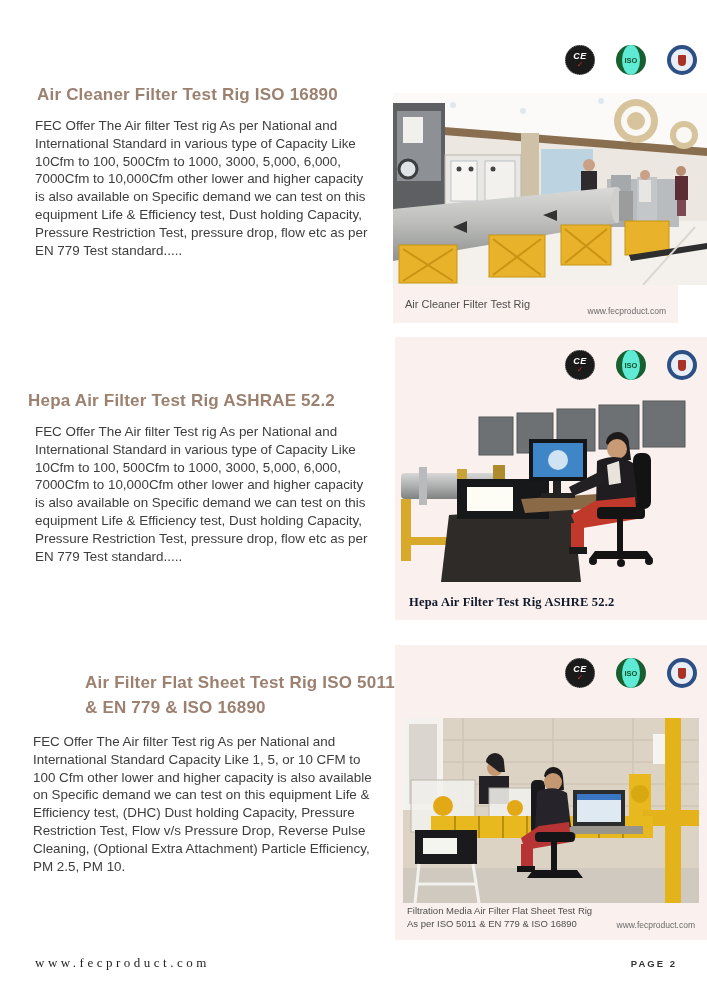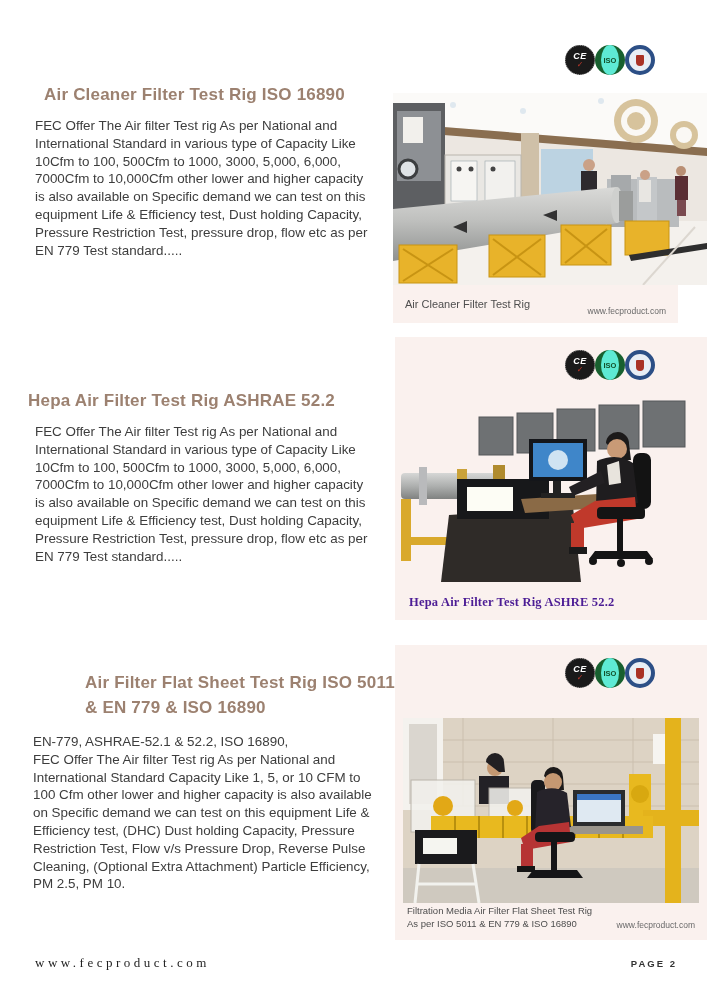--- a/index.html
+++ b/index.html
@@ -10,21 +10,21 @@
   
   .sec-heading{
     position:absolute;margin:0;font-weight:700;font-size:17px;line-height:25px;
     color:#9c8170;white-space:nowrap;letter-spacing:.2px;
   }
   .sec-body{
     position:absolute;margin:0;font-size:13.4px;line-height:17.8px;color:#3d3d3d;
   }
   .bold-lead{font-weight:700;color:#2e2e2e;}
   
-  .badges{position:absolute;display:flex;gap:0;}
+  .badges{position:absolute;display:flex;gap:21px;}
   .badge{width:30px;height:30px;border-radius:50%;box-sizing:border-box;
     display:flex;flex-direction:column;align-items:center;justify-content:center;flex:0 0 auto;}
   .badge.ce{background:#1a1a1a;border:1.5px dotted #7d7d7d;}
   .ce-t{color:#fff;font-size:9px;font-weight:700;font-style:italic;line-height:9px;letter-spacing:.5px;}
   .ce-c{color:#c0392b;font-size:8px;line-height:7px;}
   .badge.iso{background:#18602f;}
   .iso-t{background:#5eead4;border-radius:50%;width:18px;height:34px;display:flex;
     align-items:center;justify-content:center;color:#14502a;font-size:7.5px;font-weight:700;}
   .badge.emblem{background:#e9eef5;border:4px solid #2c4f86;}
   .emb{width:8px;height:11px;background:#a93226;border-radius:1px 1px 4px 4px;}
@@ -33,21 +33,21 @@
   .panel{position:absolute;background:#faf1ee;}
   .caption-strip{
     position:absolute;left:393px;width:285px;height:38px;background:#faf1ee;
     display:flex;align-items:center;justify-content:space-between;box-sizing:border-box;
     padding:0 12px;
   }
   .cap-text{font-size:11px;color:#4e4e4e;}
   .cap-url{font-size:8.5px;color:#6a6a6a;align-self:flex-end;margin-bottom:7px;}
   .cap-serif{
     position:absolute;left:14px;bottom:10px;font-family:"Liberation Serif",serif;
-    font-weight:700;font-size:12.5px;color:#4c1d95;letter-spacing:.2px;
+    font-weight:700;font-size:12.5px;color:#0f172a;letter-spacing:.2px;
   }
   .cap3-left{position:absolute;left:12px;bottom:10px;font-size:9.5px;line-height:12.5px;color:#4e4e4e;}
   .cap3-url{position:absolute;right:12px;bottom:10px;font-size:8.5px;color:#6a6a6a;}
   
   .footer-site{
     position:absolute;left:35px;top:955px;font-family:"Liberation Serif",serif;
     font-size:13px;letter-spacing:3.5px;color:#1f1f1f;
   }
   .footer-page{
     position:absolute;right:30px;top:958px;font-size:9.5px;font-weight:700;
@@ -66,21 +66,21 @@
       <span class="ce-c">✓</span>
     </div>
     <div class="badge iso">
       <span class="iso-t">ISO</span>
     </div>
     <div class="badge emblem">
       <span class="emb"></span>
     </div>
   </div>
 
-  <h1 class="sec-heading" style="left:37px;top:82px;margin-left:7px;">Air Cleaner Filter Test Rig ISO 16890</h1>
+  <h1 class="sec-heading" style="left:37px;top:82px;">Air Cleaner Filter Test Rig ISO 16890</h1>
 
   <p class="sec-body" style="left:35px;top:117px;width:334px;">FEC Offer The Air filter Test rig As per National and International Standard in various type of Capacity Like 10Cfm to 100, 500Cfm to 1000, 3000, 5,000, 6,000, 7000Cfm to 10,000Cfm other lower and higher capacity is also available on Specific demand we can test on this equipment Life &amp; Efficiency test, Dust holding Capacity, Pressure Restriction Test, pressure drop, flow etc as per EN 779 Test standard.....</p>
 
   <div class="photo" style="left:393px;top:93px;width:314px;height:192px;">
     <svg width="314" height="192" viewBox="0 0 314 192">
       <rect width="314" height="192" fill="#ece7e1"></rect>
       <rect y="128" width="314" height="64" fill="#f4f1ed"></rect>
       <polygon points="0,0 314,0 314,55 0,30" fill="#fbfaf8"></polygon>
       <polygon points="0,30 314,55 314,63 0,38" fill="#8a6e50"></polygon>
       <circle cx="243" cy="28" r="22" fill="#d7c39c"></circle>
@@ -219,21 +219,20 @@
 
     <span class="cap-serif">Hepa Air Filter Test Rig ASHRE 52.2</span>
   </div>
 
   <h1 class="sec-heading" style="left:37px;top:670px;margin-left:48px;">
     <span style="display:block">Air Filter Flat Sheet Test Rig ISO 5011</span>
     <span style="display:block">&amp; EN 779 &amp; ISO 16890</span>
   </h1>
 
   <div class="sec-body" style="left:33px;top:733px;width:342px;">
-    <div>EN-779, ASHRAE-52.1 &amp; 52.2, ISO 16890,</div>
     <div>FEC Offer The Air filter Test rig As per National and International Standard Capacity Like 1, 5, or 10 CFM to 100 Cfm other lower and higher capacity is also available on Specific demand we can test on this equipment Life &amp; Efficiency test, (DHC) Dust holding Capacity, Pressure Restriction Test, Flow v/s Pressure Drop, Reverse Pulse Cleaning, (Optional Extra Attachment) Particle Efficiency, PM 2.5, PM 10.</div>
   </div>
 
   <div class="panel" style="left:395px;top:645px;width:312px;height:295px;">
     <div class="badges" style="left:170px;top:13px;">
       <div class="badge ce">
         <span class="ce-t">CE</span>
         <span class="ce-c">✓</span>
       </div>
       <div class="badge iso">

